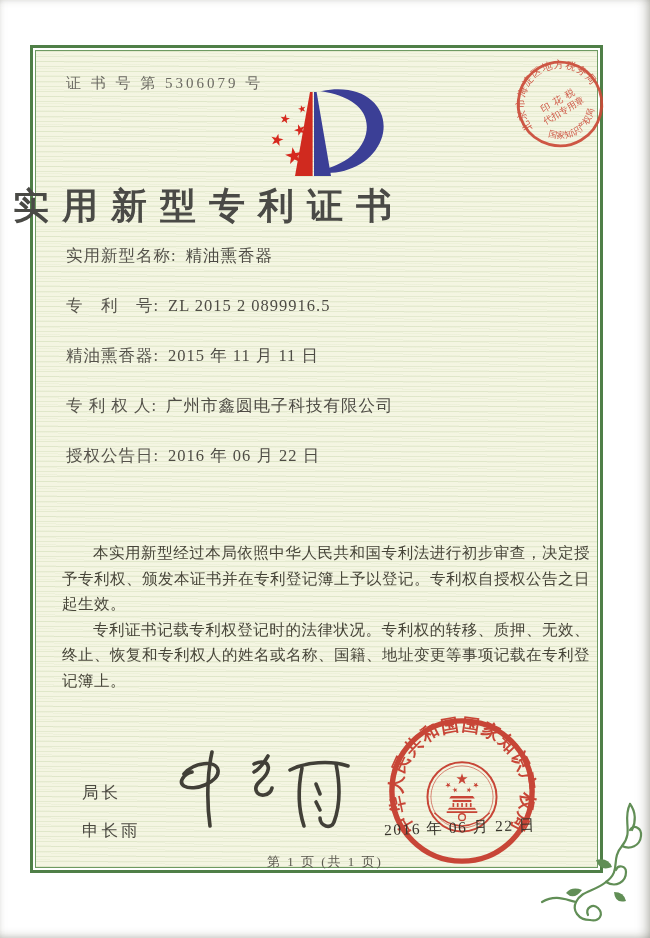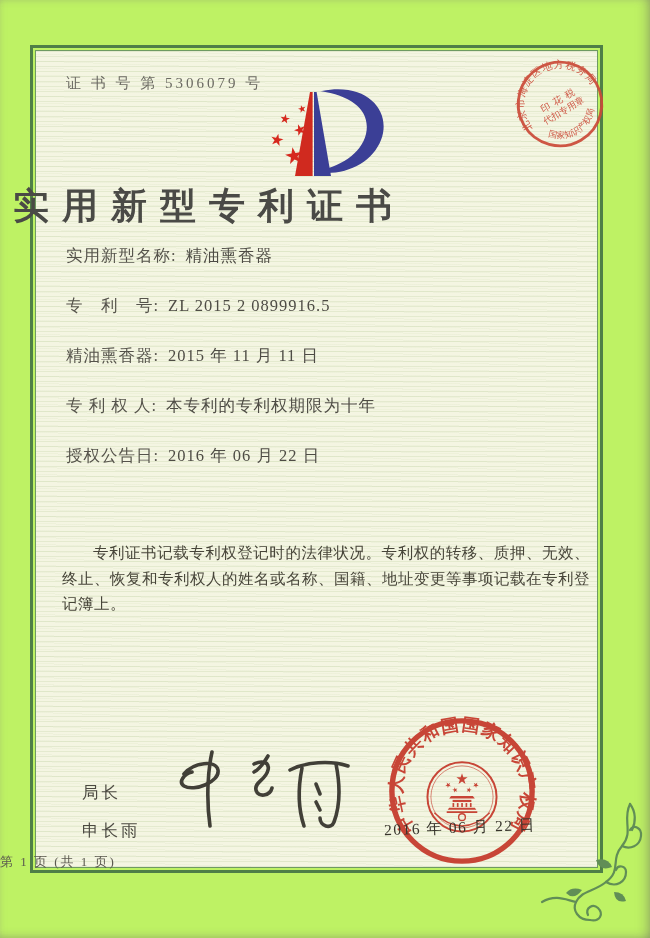--- a/index.html
+++ b/index.html
@@ -3,21 +3,21 @@
 <meta charset="utf-8">
 <style>
   html,body{margin:0;padding:0;}
   body{
     width:650px;height:938px;
     font-family:"Liberation Serif","DejaVu Serif",serif;
     background:#e8e6da;
   }
   .page{
     position:relative;width:650px;height:938px;overflow:hidden;
-    background:#bef264;
+    background:#ffffff;
     box-shadow:
       inset -9px 0 12px -7px rgba(110,110,96,.55),
       inset 0 -7px 10px -6px rgba(120,120,108,.4),
       inset 6px 0 10px -8px rgba(150,150,138,.3),
       inset 0 6px 10px -8px rgba(150,150,138,.35);
   }
   .frame{
     position:absolute;left:30px;top:45px;width:567px;height:822px;
     border:3px solid #4f7f47;
   }
@@ -53,21 +53,21 @@
   .signature{position:absolute;left:150px;top:740px;z-index:2;}
   .office-seal{position:absolute;left:383px;top:712px;z-index:3;opacity:.93;}
   .seal-date{
     position:absolute;left:384px;top:817px;z-index:4;width:180px;
     font-size:15.5px;letter-spacing:1.5px;color:#37342c;
     transform:rotate(-2deg);
   }
   .tax-stamp{position:absolute;left:512px;top:56px;z-index:3;transform:rotate(-30deg);opacity:.92;}
   .ornament{position:absolute;left:538px;top:798px;z-index:2;}
   .footer{
-    position:absolute;left:0;top:853px;width:650px;text-align:left;
+    position:absolute;left:0;top:853px;width:650px;text-align:center;
     font-size:13px;color:#5b594f;letter-spacing:2px;
   }
 </style>
 </head>
 <body>
 
 <div class="page">
 
   <div class="frame">
     <div class="frame-inner"></div>
@@ -98,28 +98,29 @@
     <div class="field-row">
       <span class="lbl">实用新型名称:</span><span class="val">精油熏香器</span>
     </div>
     <div class="field-row">
       <span class="lbl">专　利　号:</span><span class="val">ZL 2015 2 0899916.5</span>
     </div>
     <div class="field-row">
       <span class="lbl">精油熏香器:</span><span class="val">2015 年 11 月 11 日</span>
     </div>
     <div class="field-row">
-      <span class="lbl">专 利 权 人:</span><span class="val">本专利的专利权期限为十年</span>
+      <span class="lbl">专 利 权 人:</span><span class="val">广州市鑫圆电子科技有限公司</span>
     </div>
     <div class="field-row">
       <span class="lbl">授权公告日:</span><span class="val">2016 年 06 月 22 日</span>
     </div>
   </div>
 
   <div class="paras">
+    <p>本实用新型经过本局依照中华人民共和国专利法进行初步审查，决定授予专利权、颁发本证书并在专利登记簿上予以登记。专利权自授权公告之日起生效。</p>
     <p>专利证书记载专利权登记时的法律状况。专利权的转移、质押、无效、终止、恢复和专利权人的姓名或名称、国籍、地址变更等事项记载在专利登记簿上。</p>
   </div>
 
   <div class="signer">
     <div>局长</div>
     <div>申长雨</div>
   </div>
 
   <svg class="signature" width="215" height="100" viewBox="0 0 215 100">
     <g fill="none" stroke="#413f37" stroke-width="3.6" stroke-linecap="round">

